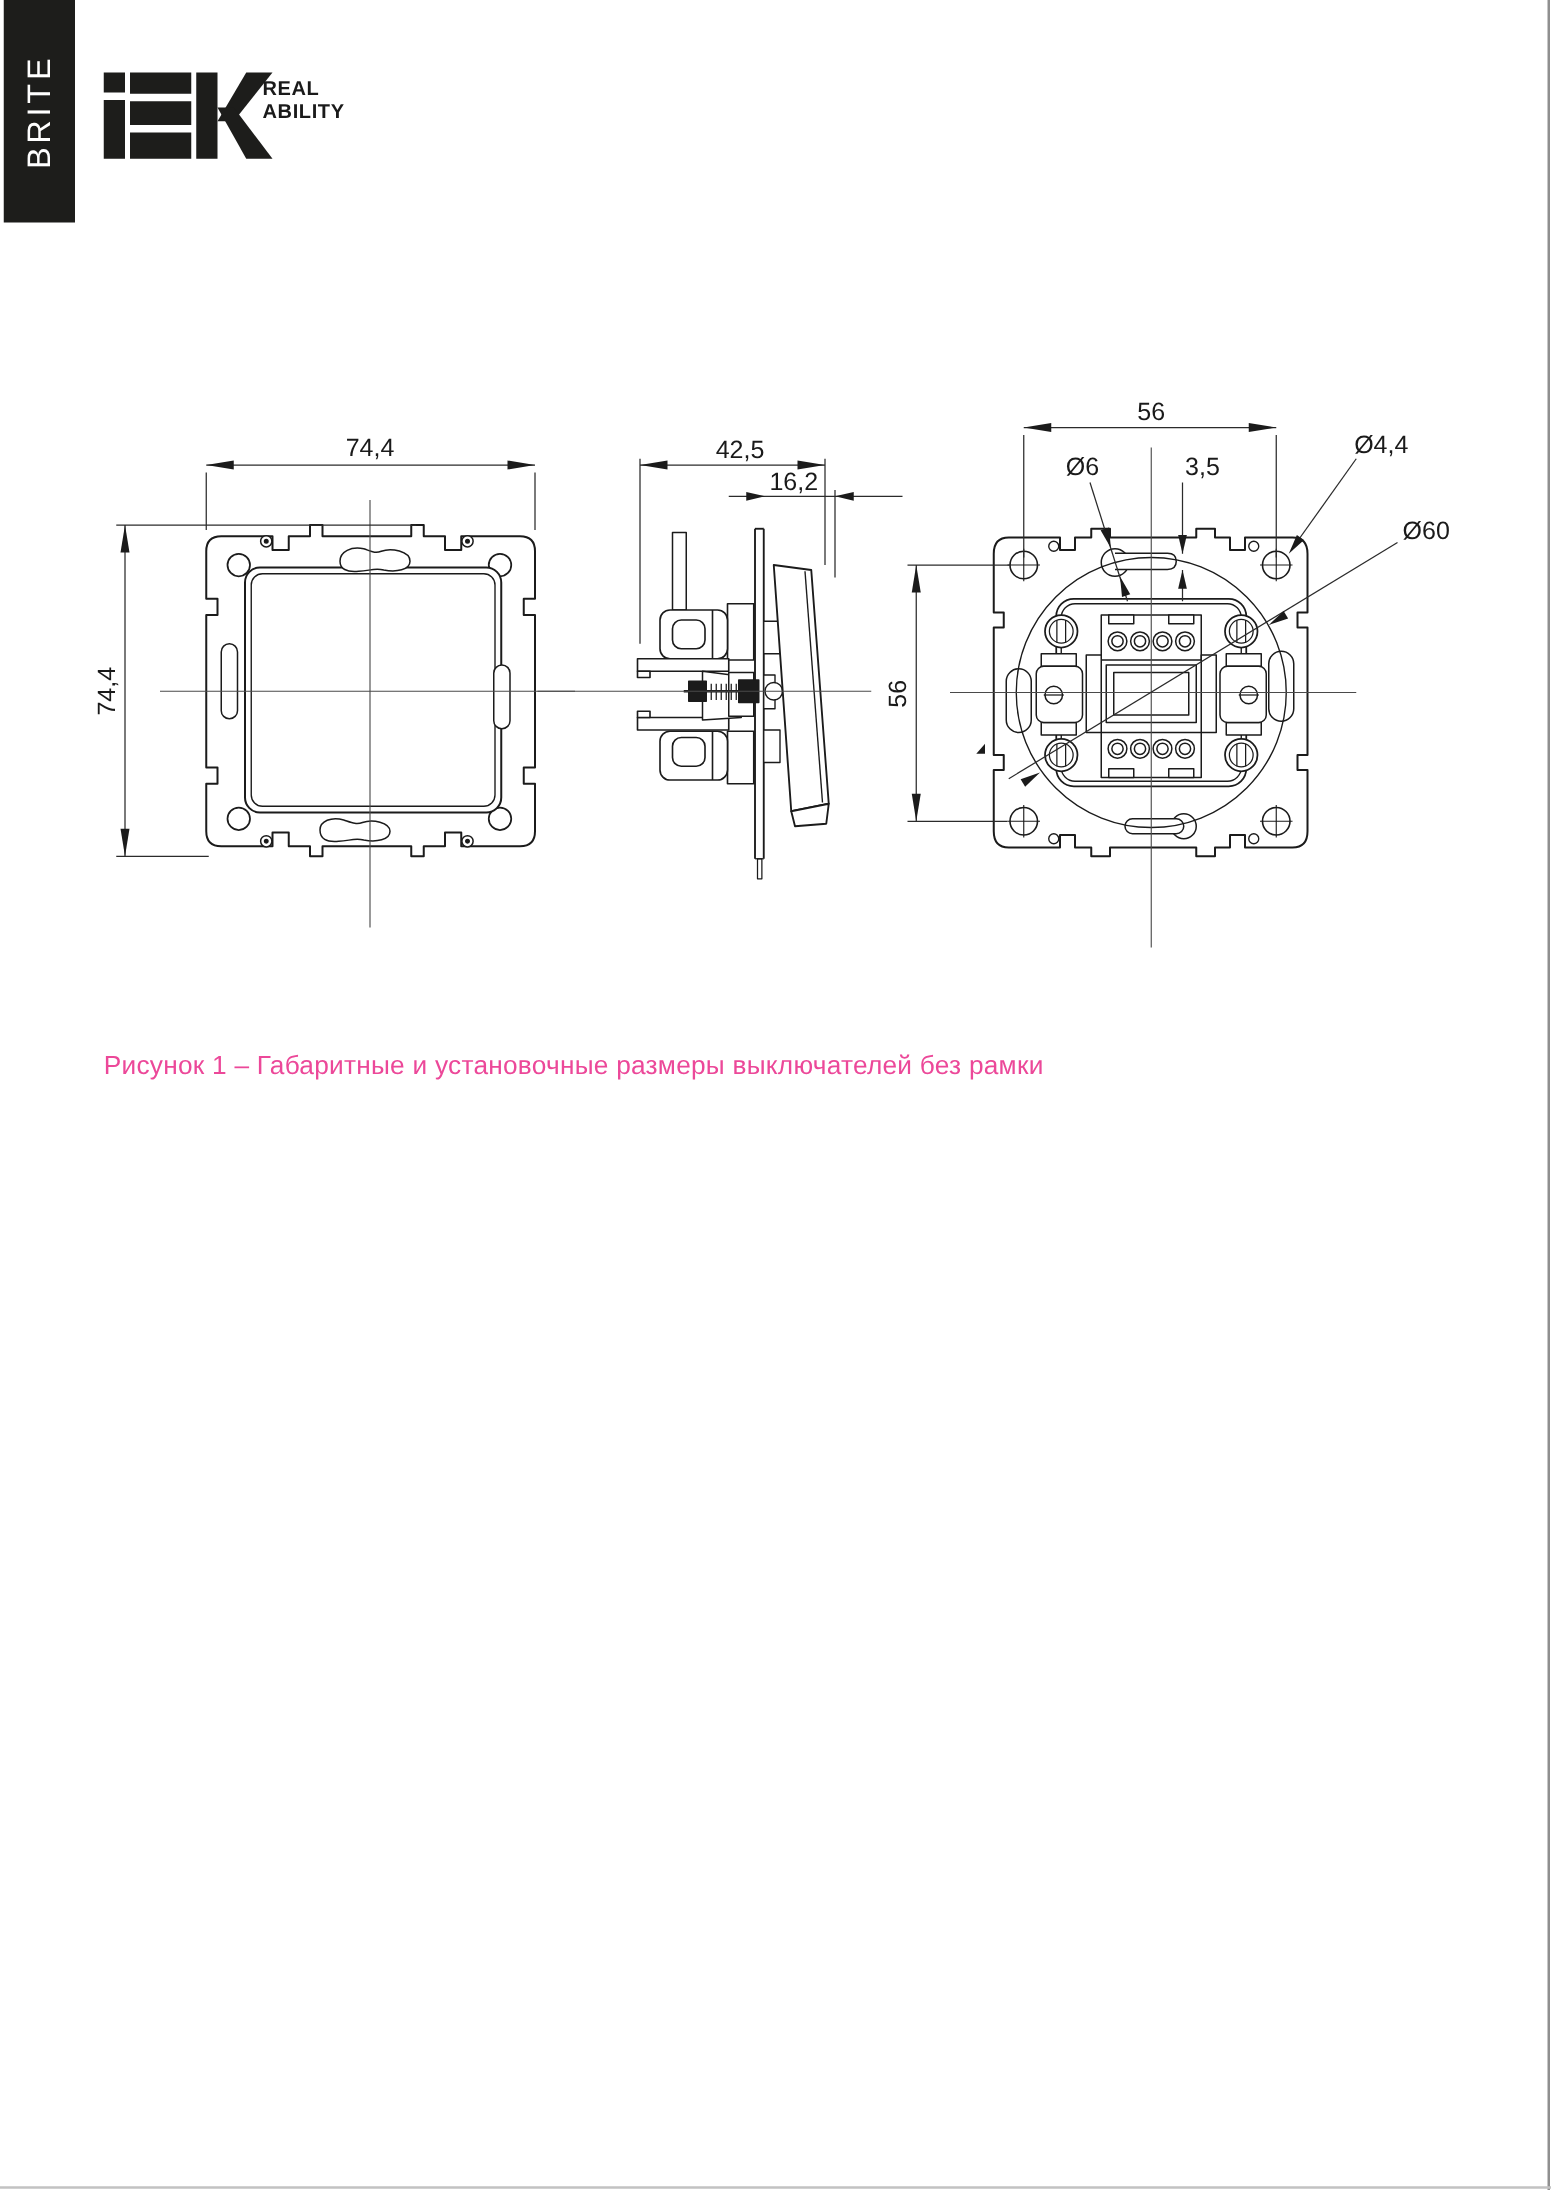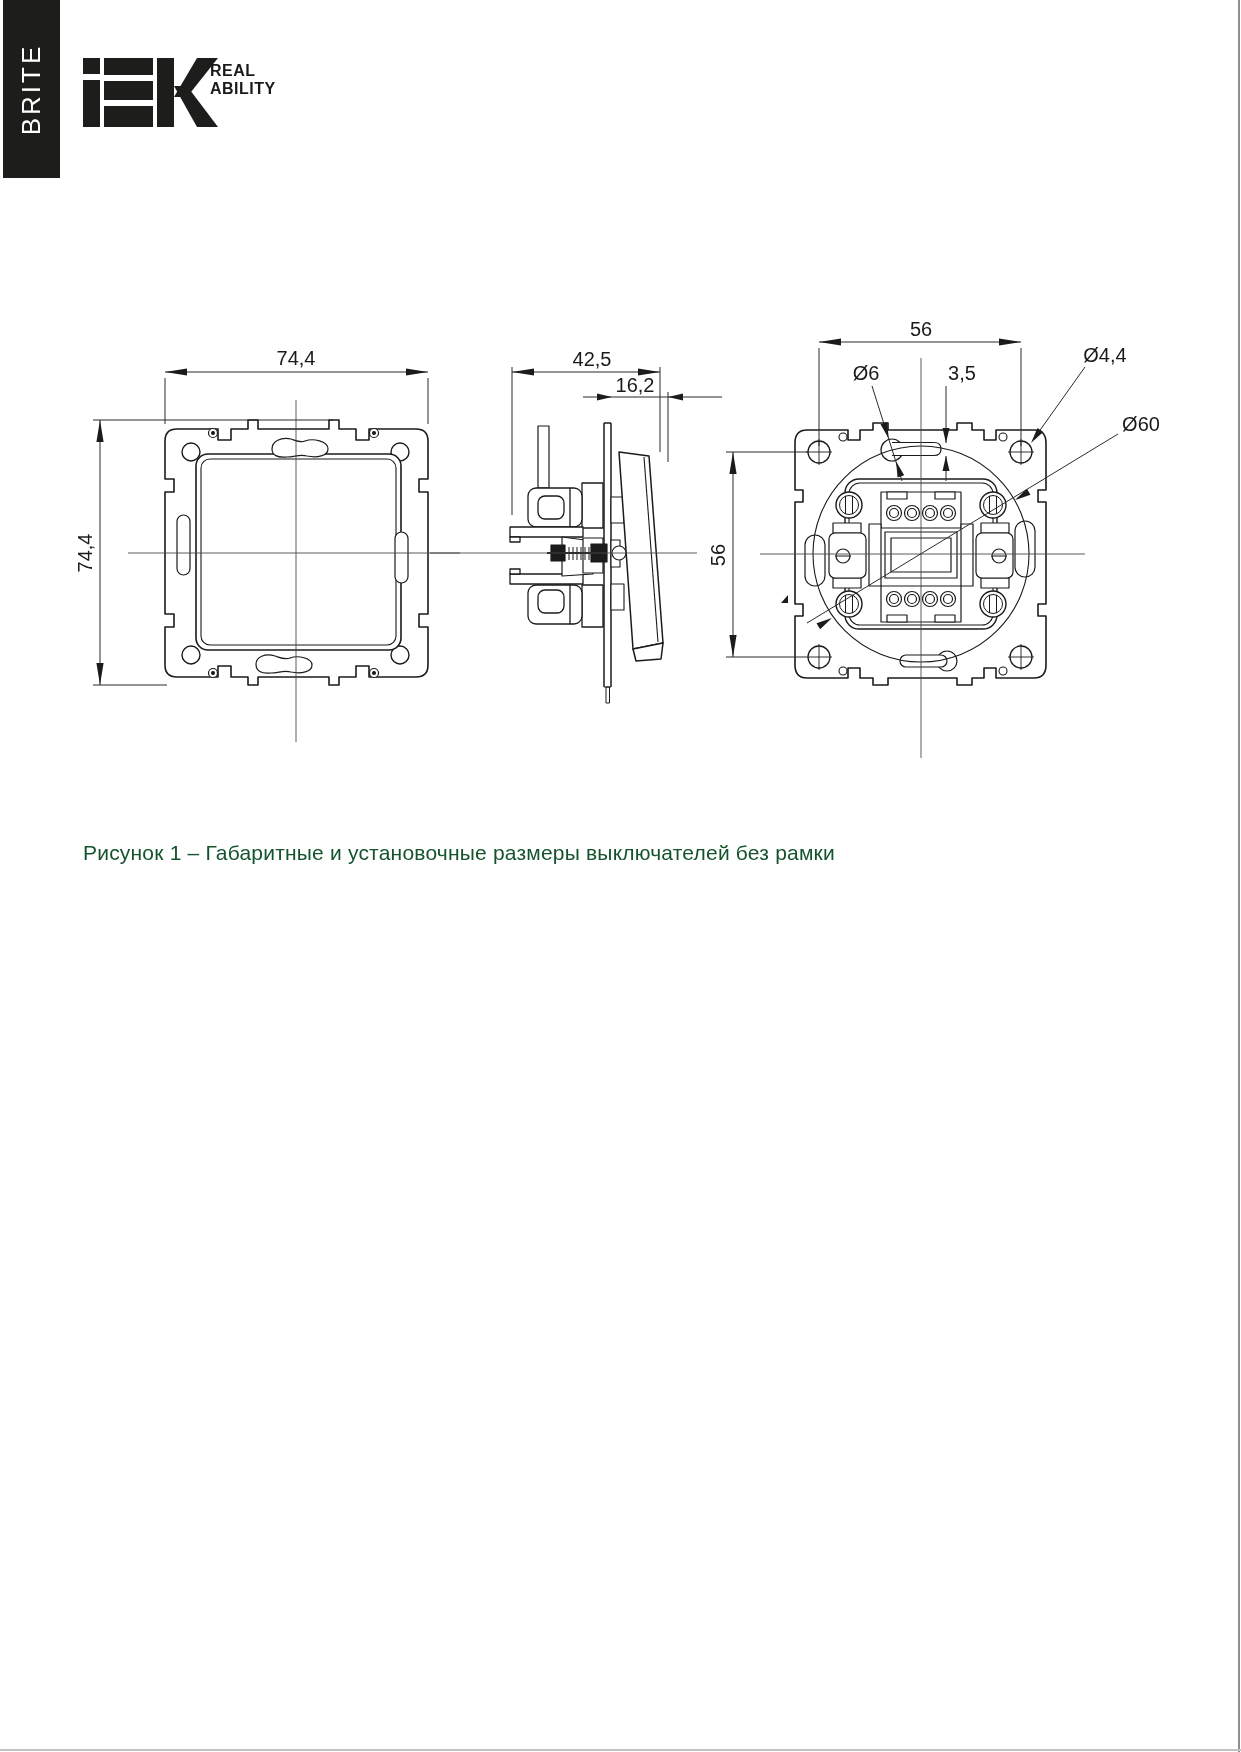--- a/index.html
+++ b/index.html
@@ -14,21 +14,21 @@
     display:flex;align-items:center;justify-content:center;
   }
   .side-rail span{
     display:block;transform:rotate(-90deg);color:#fff;font-size:26px;
     letter-spacing:3px;font-weight:500;white-space:nowrap;
   }
   .drawing{position:absolute;left:0;top:0;}
   svg text{font-family:"Liberation Sans", sans-serif;fill:#1a1a1a;stroke:none;}
   .dimtxt{font-size:20px;}
   .caption{
-    position:absolute;left:83px;top:841px;font-size:21px;color:#14532d;
+    position:absolute;left:83px;top:841px;font-size:21px;color:#ec4899;
     white-space:nowrap;letter-spacing:0.2px;
   }
 </style>
 </head>
 <body>
 
 <div class="page">
 
   <div class="side-rail">
     <span>BRITE</span>

